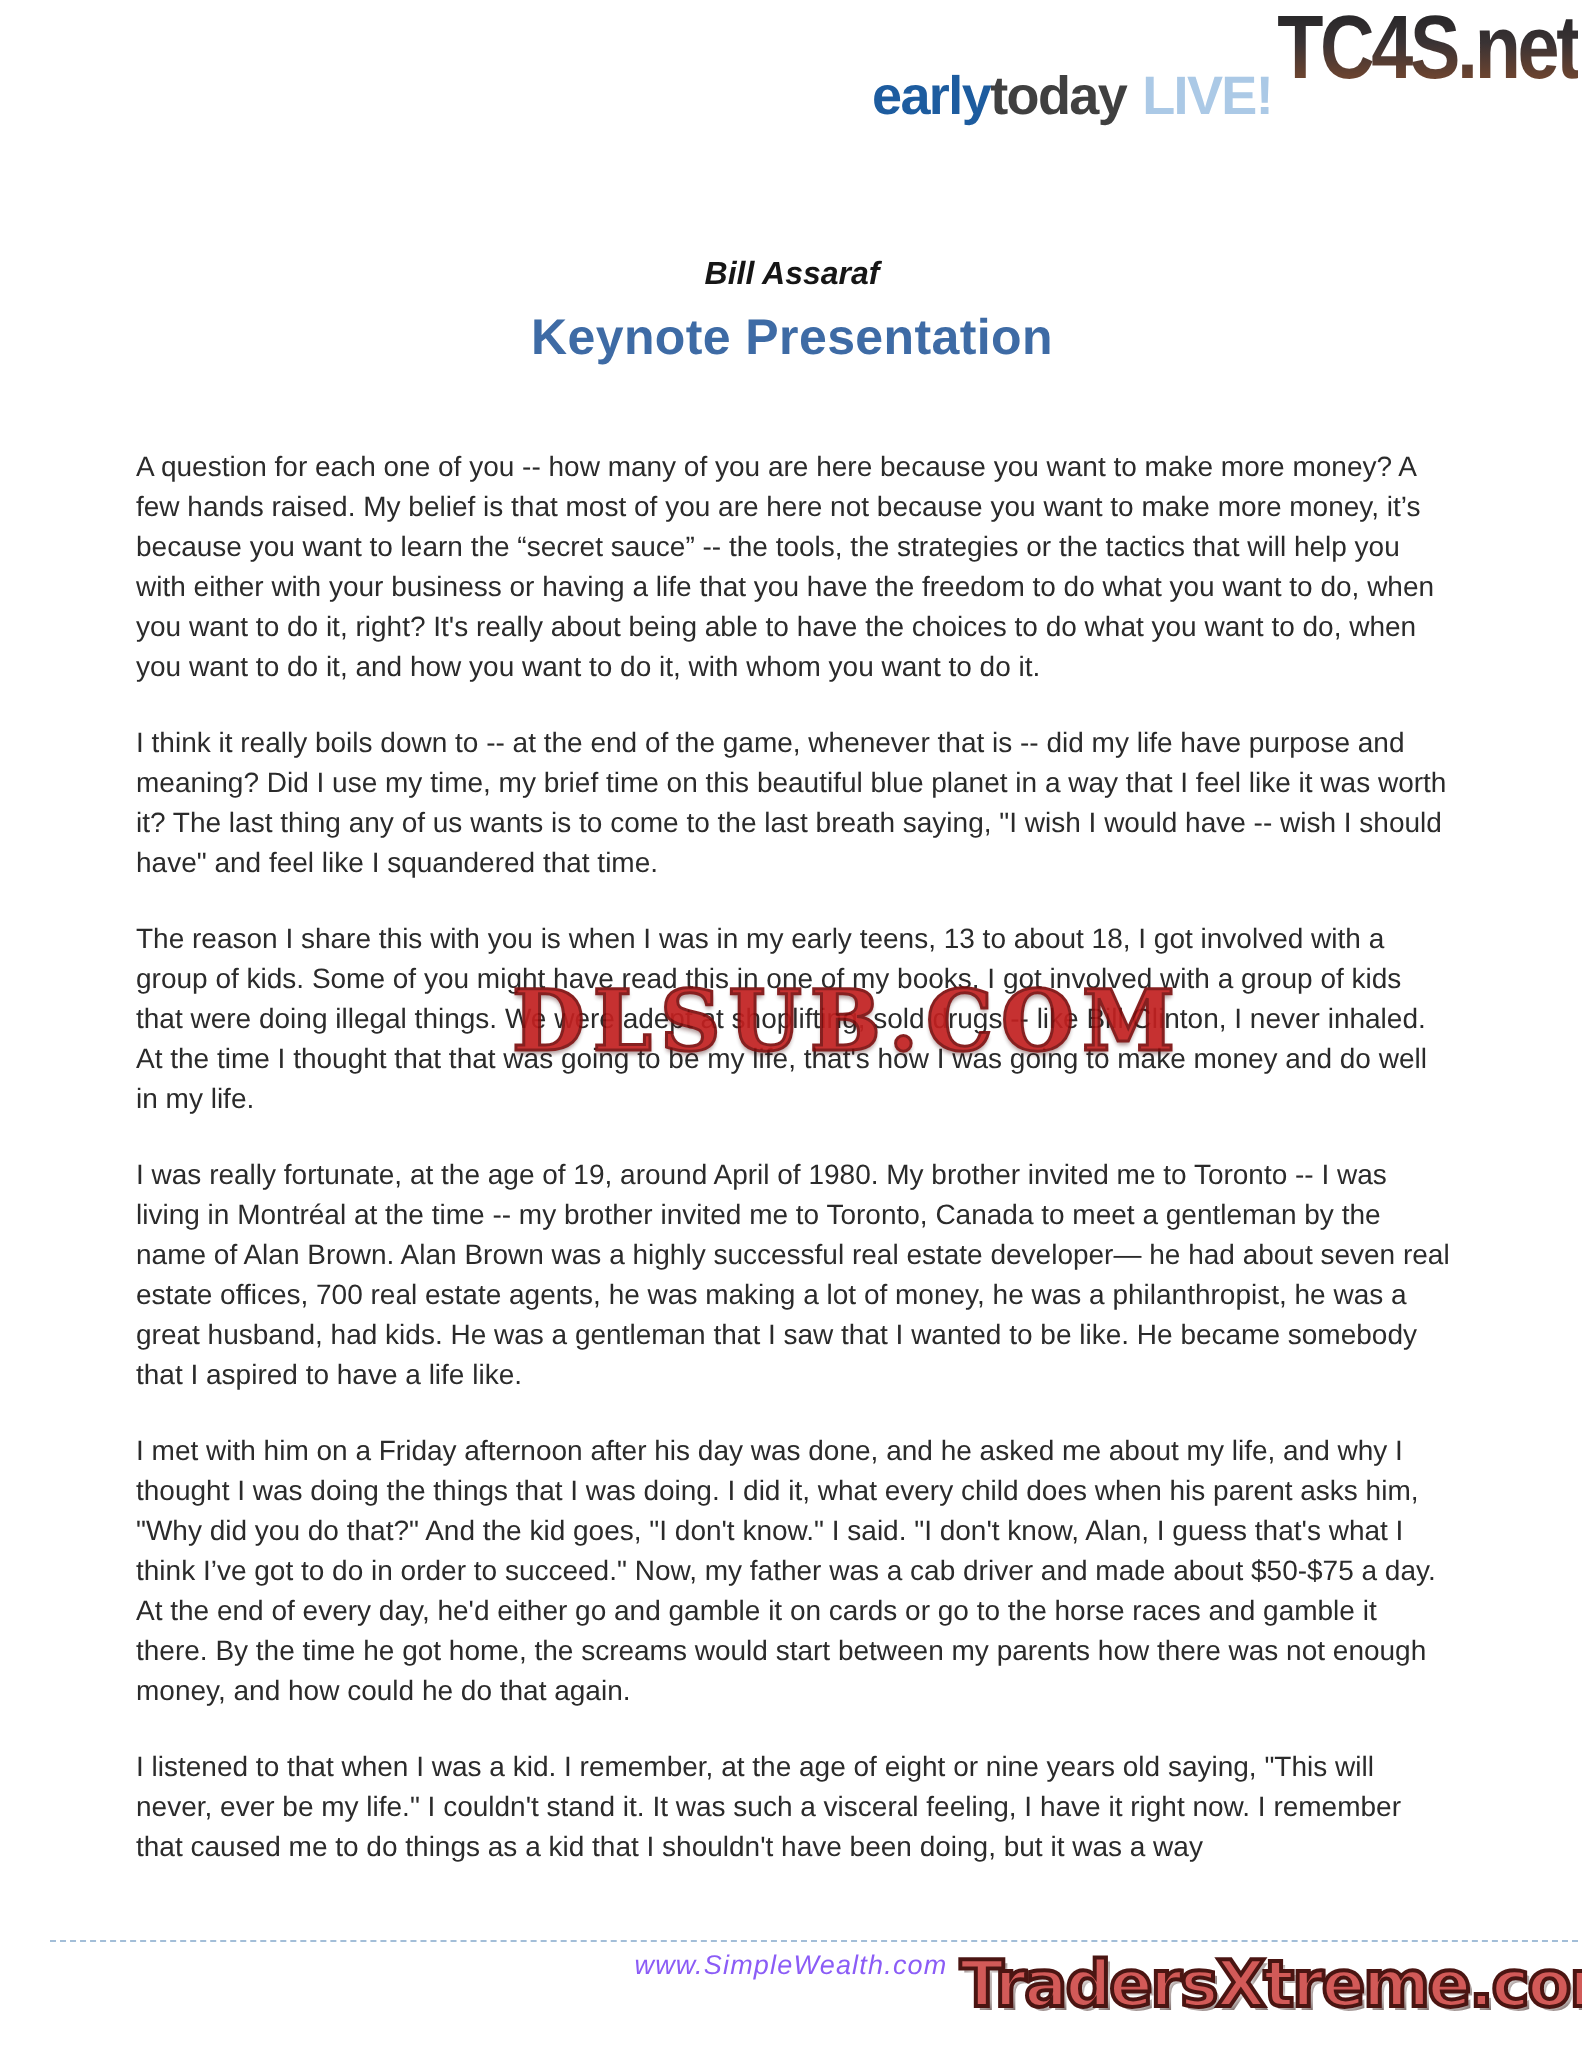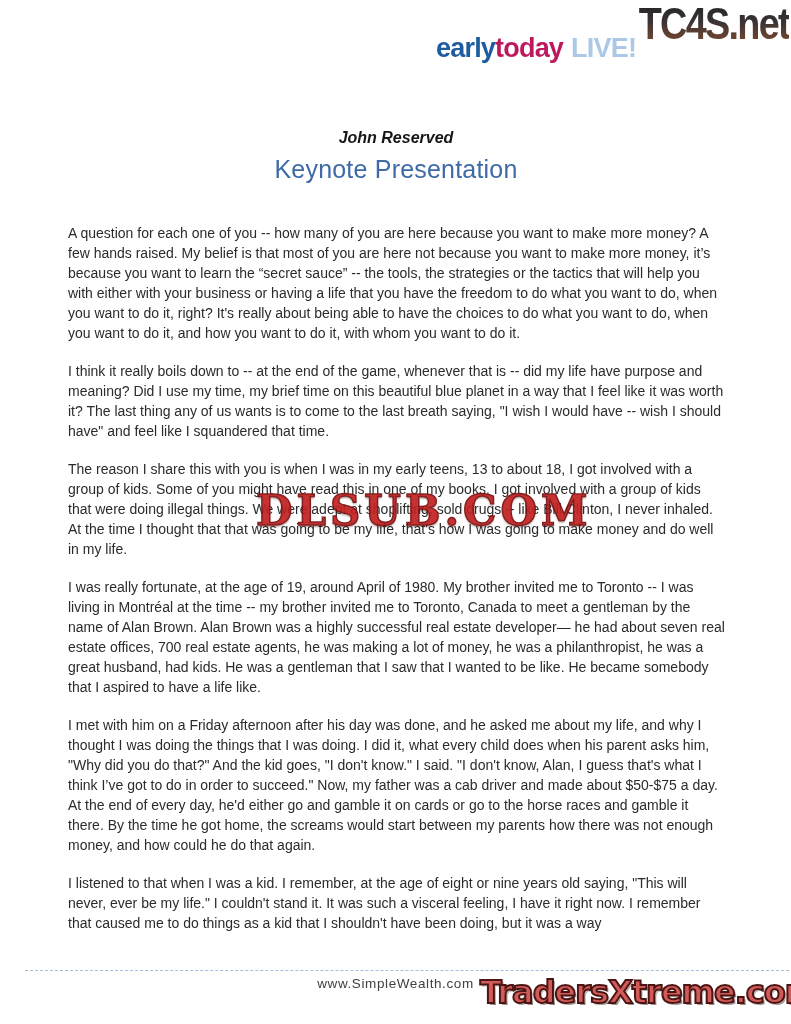--- a/index.html
+++ b/index.html
@@ -28,34 +28,34 @@
       -webkit-background-clip:text; background-clip:text;
       color:transparent;
     }
   }
   .logo-engage {
     position:absolute; top:33px; left:436px;
     font-size:27px; font-weight:bold; letter-spacing:-0.8px;
     white-space:nowrap; z-index:4;
   }
   .logo-engage .p1 { color:#1d5c9f; }
-  .logo-engage .p2 { color:#be185d; }
+  .logo-engage .p2 { color:#404040; }
   .logo-engage .p3 { color:#abc9e6; margin-left:8px; }
 
   
   .speaker {
     position:absolute; top:129px; left:68px; width:656px;
     text-align:center;
     font-size:16px; font-weight:bold; font-style:italic;
     color:#161616;
   }
   .heading {
     position:absolute; top:155px; left:68px; width:656px;
     text-align:center;
-    font-size:25px; font-weight:normal;
+    font-size:25px; font-weight:bold;
     color:#3e6ba5;
     letter-spacing:0.2px;
   }
 
   
   .content {
     position:absolute; top:223px; left:68px; width:658px;
     font-size:14px; line-height:20px; color:#2b2b2b;
     z-index:1;
   }
@@ -80,21 +80,21 @@
     border-top:1px dashed #a3bed8;
     z-index:1;
   }
   .footer {
     position:absolute; top:974px; left:0; width:100%;
     text-align:center; z-index:1;
   }
   .footer .url {
     display:inline-block;
     font-size:13.5px; letter-spacing:0.6px;
-    color:#404040; text-decoration:none;
+    color:#8b5cf6; text-decoration:none;font-style:italic;
   }
   .footer .copyright {
     font-size:11.5px; color:#4a4036; margin-top:1px;
     letter-spacing:0.2px;
   }
 
   
   .wm-traders {
     position:absolute; left:480px; top:973px;
     font-family:"DejaVu Sans", sans-serif;
@@ -112,21 +112,21 @@
 <body>
 
 <div class="page">
 
   <div class="wm-tc4s">TC4S.net</div>
 
   <div class="logo-engage">
     <span class="p1">early</span><span class="p2">today</span><span class="p3">LIVE!</span>
   </div>
 
-  <div class="speaker">John Reserved</div>
+  <div class="speaker">Bill Assaraf</div>
   <div class="heading">Keynote Presentation</div>
 
   <div class="content">
     <p>A question for each one of you -- how many of you are here because you want to make more money? A few hands raised. My belief is that most of you are here not because you want to make more money, it’s because you want to learn the “secret sauce” -- the tools, the strategies or the tactics that will help you with either with your business or having a life that you have the freedom to do what you want to do, when you want to do it, right? It's really about being able to have the choices to do what you want to do, when you want to do it, and how you want to do it, with whom you want to do it.</p>
     <p>I think it really boils down to -- at the end of the game, whenever that is -- did my life have purpose and meaning? Did I use my time, my brief time on this beautiful blue planet in a way that I feel like it was worth it? The last thing any of us wants is to come to the last breath saying, "I wish I would have -- wish I should have" and feel like I squandered that time.</p>
     <p>The reason I share this with you is when I was in my early teens, 13 to about 18, I got involved with a group of kids. Some of you might have read this in one of my books. I got involved with a group of kids that were doing illegal things. We were adept at shoplifting, sold drugs -- like Bill Clinton, I never inhaled.  At the time I thought that that was going to be my life, that's how I was going to make money and do well in my life.</p>
     <p>I was really fortunate, at the age of 19, around April of 1980. My brother invited me to Toronto -- I was living in Montréal at the time -- my brother invited me to Toronto, Canada to meet a gentleman by the name of Alan Brown. Alan Brown was a highly successful real estate developer— he had about seven real estate offices, 700 real estate agents, he was making a lot of money, he was a philanthropist, he was a great husband, had kids. He was a gentleman that I saw that I wanted to be like. He became somebody that I aspired to have a life like.</p>
     <p>I met with him on a Friday afternoon after his day was done, and he asked me about my life, and why I thought I was doing the things that I was doing. I did it, what every child does when his parent asks him, "Why did you do that?" And the kid goes, "I don't know." I said. "I don't know, Alan, I guess that's what I think I’ve got to do in order to succeed." Now, my father was a cab driver and made about $50-$75 a day. At the end of every day, he'd either go and gamble it on cards or go to the horse races and gamble it there. By the time he got home, the screams would start between my parents how there was not enough money, and how could he do that again.</p>
     <p>I listened to that when I was a kid. I remember, at the age of eight or nine years old saying, "This will never, ever be my life." I couldn't stand it. It was such a visceral feeling, I have it right now. I remember that caused me to do things as a kid that I shouldn't have been doing, but it was a way</p>
   </div>

